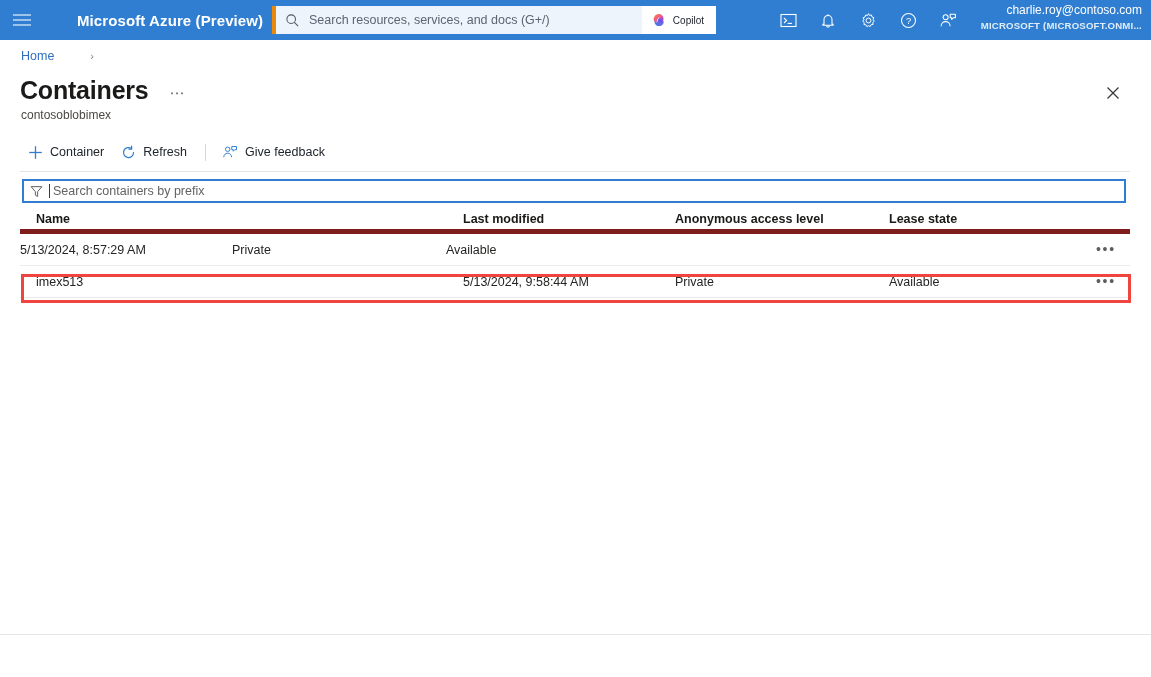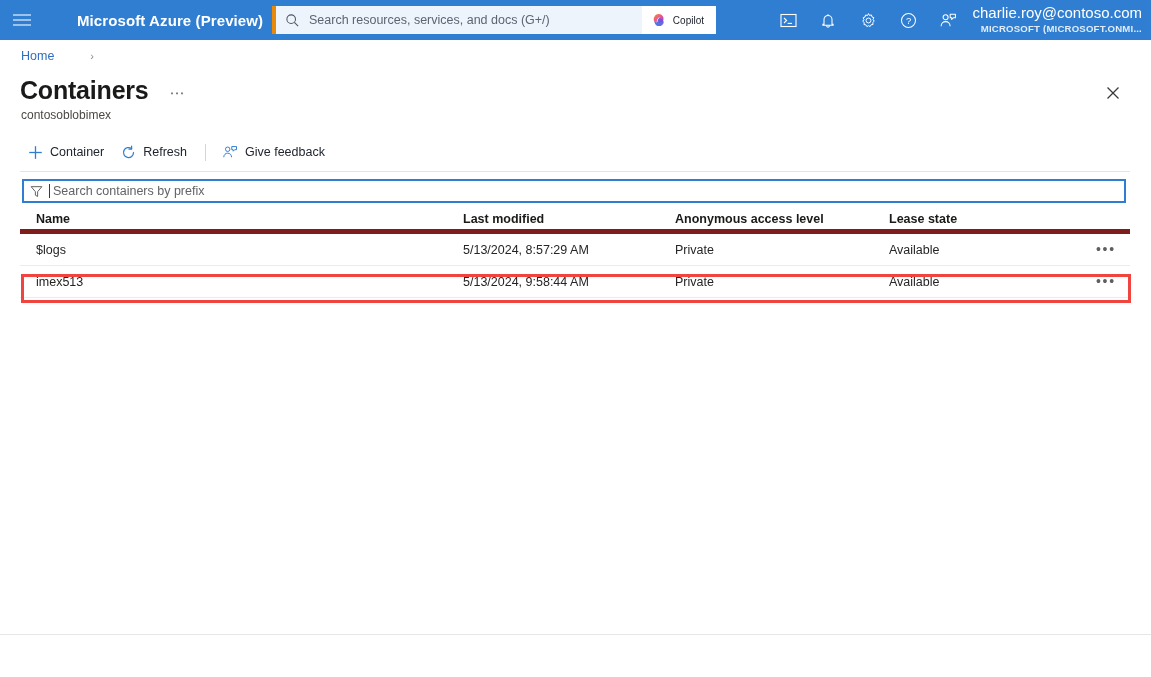--- a/index.html
+++ b/index.html
@@ -82,21 +82,21 @@
   .ticon {
     width: 40px; height: 40px;
     display: flex; align-items: center; justify-content: center;
     cursor: pointer;
   }
   .account {
     position: absolute; right: 9px; top: 4px;
     text-align: right; cursor: pointer; line-height: 1.15;
   }
   .account .email {
-    color: #ffffff; font-size: 15px; display: block;
+    color: #ffffff; font-size: 12px; display: block;
   }
   .account .tenant {
     color: #e0ecf8; font-size: 9.6px; font-weight: bold;
     letter-spacing: .2px; display: block; margin-top: 2px;
   }
 
   
   .breadcrumb {
     position: absolute; left: 21px; top: 49px;
     display: flex; align-items: center;
@@ -379,21 +379,20 @@
 
   <div class="grid-head">
     <div class="c-name">Name</div>
     <div class="c-mod">Last modified</div>
     <div class="c-anon">Anonymous access level</div>
     <div class="c-lease">Lease state</div>
     <div class="c-menu"></div>
   </div>
 
   <div class="grid-row">
-    <div class="c-name">$logs</div>
     <div class="c-mod">5/13/2024, 8:57:29 AM</div>
     <div class="c-anon">Private</div>
     <div class="c-lease">Available</div>
     <div class="c-menu">
       <span class="rowdots">•••</span>
     </div>
   </div>
 
   <div class="grid-row">
     <div class="c-name">imex513</div>

